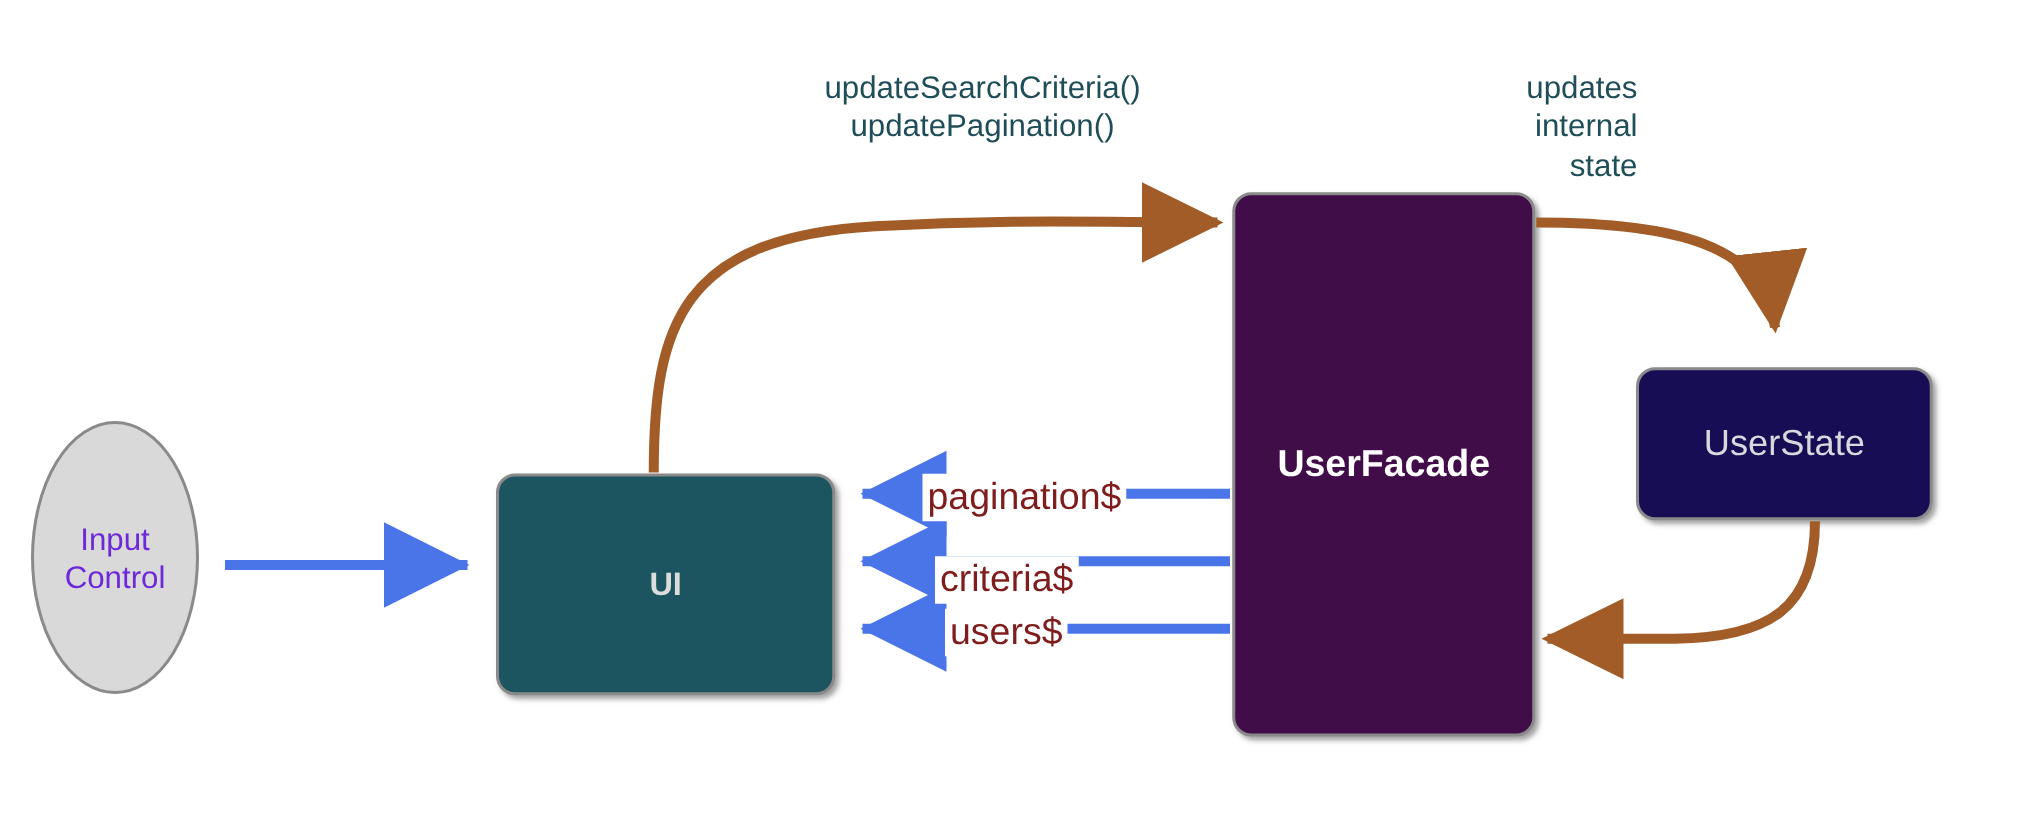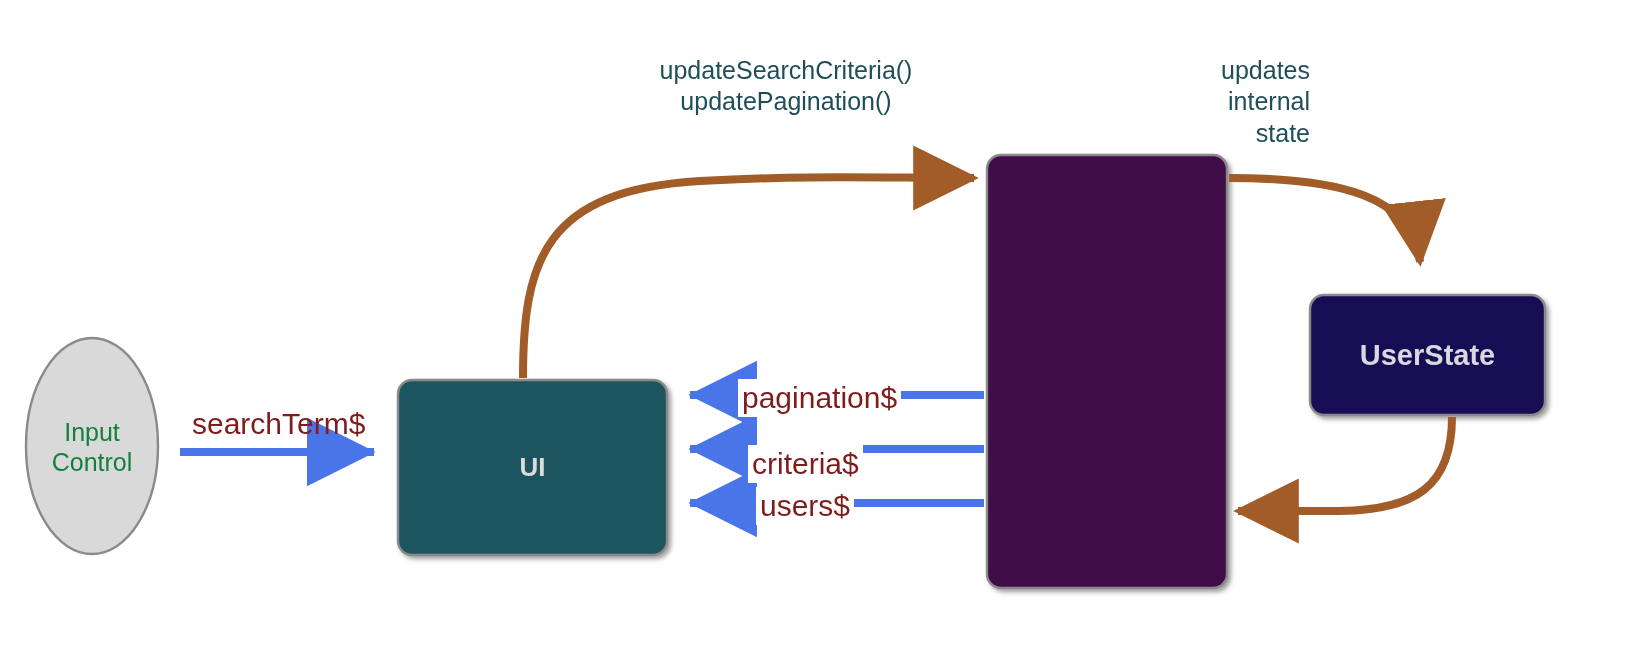--- a/index.html
+++ b/index.html
@@ -40,38 +40,38 @@
   }
   .teal-note {
     color: #1f4e58;
     font-size: 25px;
   }
   .blue-label {
     color: #7f1d1d;
     font-size: 30px;
   }
   .node-ellipse-label {
-    color: #15803d;
+    color: #6d28d9;
     font-size: 25px;
     line-height: 1.22;
   }
   .node-box-label-bold {
     color: #ffffff;
     font-size: 30px;
     font-weight: bold;
   }
   .node-box-label-ui {
     color: #dcdcdc;
     font-size: 26px;
     font-weight: bold;
   }
   .node-box-label-plain {
     color: #d8d8dd;
     font-size: 29px;
-    font-weight: bold;
+    font-weight: normal;
   }
   .halo {
     background: #ffffff;
     padding: 0 4px;
   }
 </style>
 </head>
 <body>
 
 <div id="diagram-root">
@@ -124,24 +124,24 @@
     <g>
       <path d="M 984 503 L 690 503" fill="none" stroke="#4a75e8" stroke-width="8" marker-end="url(#blue-head)"></path>
     </g>
   </svg>
 
   <div class="node-label node-ellipse-label" style="left:26px; top:408px; width:132px; height:78px;">Input
 Control</div>
 
   <div class="node-label node-box-label-ui" style="left:398px; top:380px; width:269px; height:175px;">UI</div>
 
+  <div class="node-label node-box-label-bold" style="left:987px; top:155px; width:240px; height:433px;">UserFacade</div>
 
   <div class="node-label node-box-label-plain" style="left:1310px; top:295px; width:235px; height:120px;">UserState</div>
 
-  <div class="txt blue-label" style="left:192px; top:405px;">searchTerm$</div>
 
   <div class="txt teal-note" style="left:1128px; top:55px; width:182px; text-align:right;">updates
 internal
 state</div>
 
   <div class="txt teal-note" style="left:636px; top:55px; width:300px; text-align:center;">updateSearchCriteria()
 updatePagination()</div>
 
   <div class="txt blue-label halo" style="left:738px; top:379px;">pagination$</div>
 

